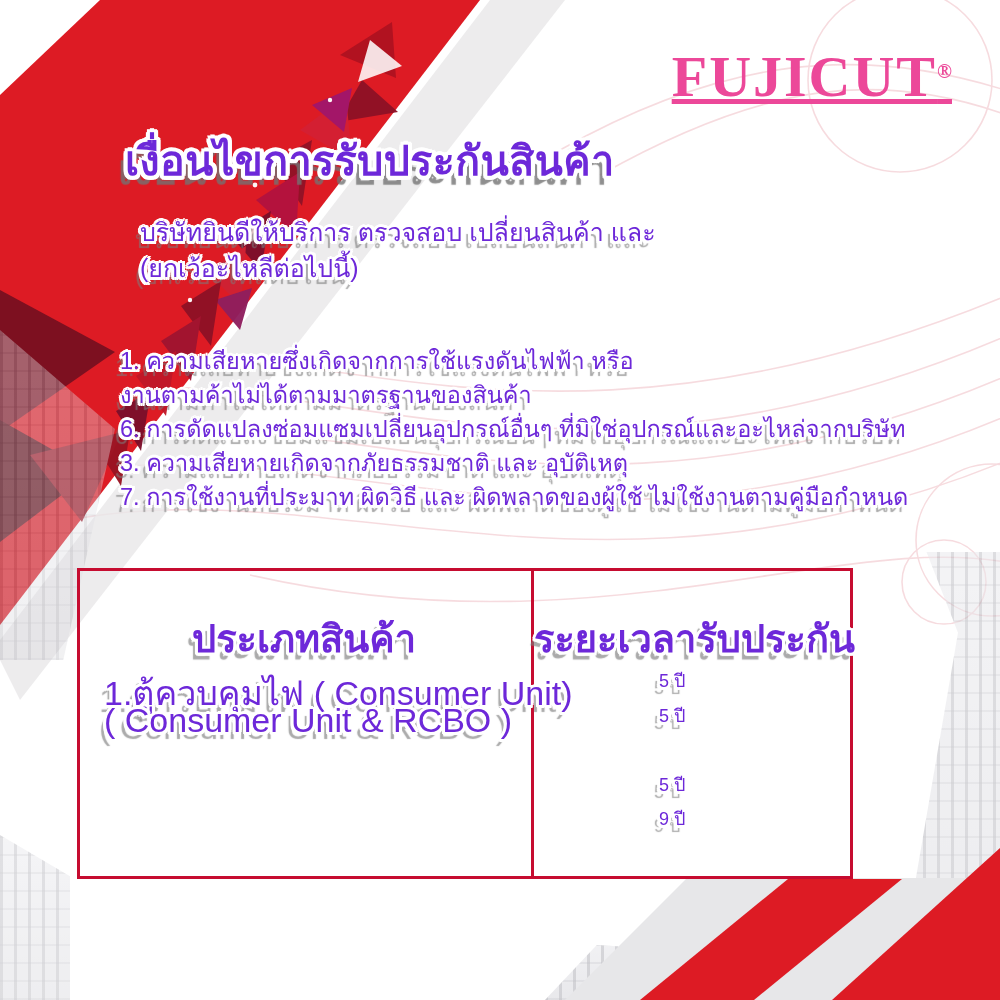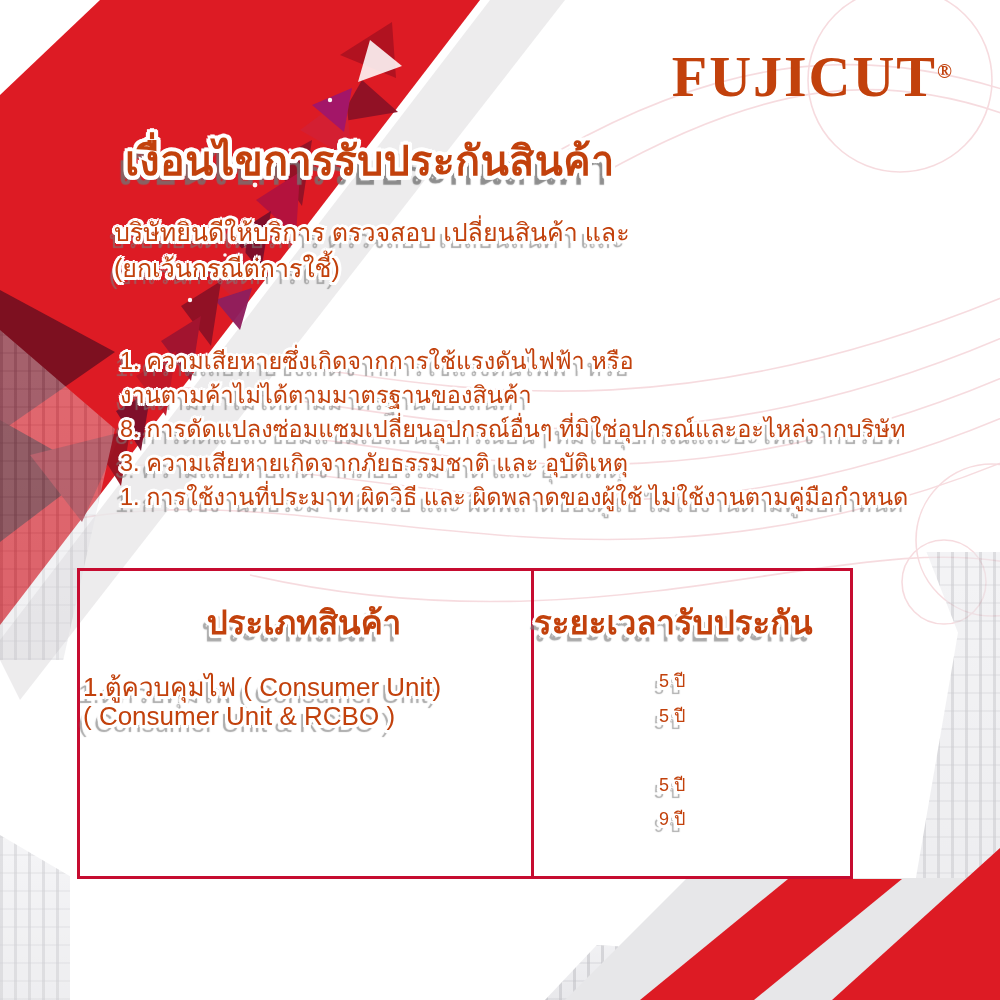--- a/index.html
+++ b/index.html
@@ -27,50 +27,50 @@
   #building-right{left:895px;top:552px;width:105px;height:448px;opacity:.5;z-index:2;
     clip-path:polygon(30% 0,100% 0,100% 100%,0 100%,60% 18%);}
   #gray-band-br{left:0;top:0;width:1000px;height:1000px;background:#e7e7e9;z-index:3;
     clip-path:polygon(56.5% 100%, 68.7% 87.8%, 100% 87.8%, 100% 100%);}
   #red-stripe-a{left:0;top:0;width:1000px;height:1000px;background:#dd1b24;z-index:4;
     clip-path:polygon(78.8% 87.9%, 90.2% 87.9%, 75.4% 100%, 64% 100%);}
   #red-corner-b{left:0;top:0;width:1000px;height:1000px;background:#dd1b24;z-index:4;
     clip-path:polygon(100% 84.8%, 100% 100%, 83.2% 100%);}
 
   
-  .t{color:#c2410c;
+  .t{color:#6d28d9;
      text-shadow:
        -2px -2px 0 #fff, 2px -2px 0 #fff, -2px 2px 0 #fff, 2px 2px 0 #fff,
        -3px 0 0 #fff, 3px 0 0 #fff, 0 -3px 0 #fff, 0 3px 0 #fff,
        -3px 2px 0 #fff, 3px -2px 0 #fff, -2px 3px 0 #fff, 2px 3px 0 #fff,
        -5px 7px 1px rgba(125,125,125,.65);
      white-space:nowrap;}
   #page-title{left:125px;top:128px;font-size:41px;font-weight:800;z-index:6;
      letter-spacing:.5px;
      text-shadow:
        -3px -3px 0 #fff, 3px -3px 0 #fff, -3px 3px 0 #fff, 3px 3px 0 #fff,
        -4px 0 0 #fff, 4px 0 0 #fff, 0 -4px 0 #fff, 0 4px 0 #fff,
        -4px 2px 0 #fff, 4px -2px 0 #fff, -2px 4px 0 #fff, 2px 4px 0 #fff,
        -7px 9px 1px rgba(115,115,115,.8);}
-  #logo{right:48px;top:48px;z-index:6;color:#c2410c;
+  #logo{right:48px;top:48px;z-index:6;color:#ec4899;
      font-family:"Liberation Serif","DejaVu Serif",serif;font-weight:bold;
-     font-size:58px;letter-spacing:2px;line-height:1;}
+     font-size:58px;letter-spacing:2px;line-height:1;text-decoration:underline;}
   #logo sup{font-size:20px;vertical-align:18px;letter-spacing:0;}
-  #intro{left:114px;top:214px;font-size:25px;line-height:36px;z-index:6;}
+  #intro{left:140px;top:214px;font-size:25px;line-height:36px;z-index:6;}
   #exclusions{left:120px;top:344px;font-size:23.5px;line-height:34px;z-index:6;}
 
   
   #warranty-table{left:77px;top:568px;width:776px;height:311px;z-index:5;
      border:3px solid #c60c30;box-sizing:border-box;}
   #col-divider{left:531px;top:568px;width:3px;height:311px;background:#c60c30;z-index:6;}
-  .th{z-index:6;font-size:33px;font-weight:800;}
+  .th{z-index:6;font-size:38px;font-weight:800;margin-top:12px;}
   #th-product{left:77px;top:596px;width:454px;text-align:center;}
   #th-period{left:534px;top:596px;width:260px;text-align:center;}
   .cell-stack div{height:34.6px;}
-  #col-products{left:83px;top:666px;font-size:26px;z-index:6;}
+  #col-products{left:104px;top:666px;font-size:34px;z-index:6;}
   #col-periods{left:659px;top:666px;font-size:18px;z-index:6;}
 </style>
 </head>
 <body>
 
 <div id="stage">
 
   <svg id="waves-svg" class="abs" viewBox="0 0 1000 1000" xmlns="http://www.w3.org/2000/svg">
     <g fill="none" stroke="#f2c9ce" stroke-width="1.6" opacity="0.65">
       <path d="M -20 380 C 240 270 480 520 1020 290"></path>
@@ -128,29 +128,29 @@
   <div id="gray-band-br" class="abs"></div>
   <div id="red-stripe-a" class="abs"></div>
   <div id="red-corner-b" class="abs"></div>
 
   <div id="logo" class="abs"><span>FUJICUT</span><sup>®</sup></div>
 
   <div id="page-title" class="abs t">เงื่อนไขการรับประกันสินค้า</div>
 
   <div id="intro" class="abs">
     <div class="t">บริษัทยินดีให้บริการ ตรวจสอบ เปลี่ยนสินค้า และ</div>
-    <div class="t">(ยกเว้นกรณีต่การใชี้)</div>
+    <div class="t">(ยกเว้อะไหลีต่อไปนี้)</div>
   </div>
 
   <div id="exclusions" class="abs">
     <div class="t">1. ความเสียหายซึ่งเกิดจากการใช้แรงดันไฟฟ้า หรือ</div>
     <div class="t">งานตามค้าไม่ได้ตามมาตรฐานของสินค้า</div>
-    <div class="t">8. การดัดแปลงซ่อมแซมเปลี่ยนอุปกรณ์อื่นๆ ที่มิใช่อุปกรณ์และอะไหล่จากบริษัท</div>
+    <div class="t">6. การดัดแปลงซ่อมแซมเปลี่ยนอุปกรณ์อื่นๆ ที่มิใช่อุปกรณ์และอะไหล่จากบริษัท</div>
     <div class="t">3. ความเสียหายเกิดจากภัยธรรมชาติ และ อุบัติเหตุ</div>
-    <div class="t">1. การใช้งานที่ประมาท ผิดวิธี และ ผิดพลาดของผู้ใช้ ไม่ใช้งานตามคู่มือกำหนด</div>
+    <div class="t">7. การใช้งานที่ประมาท ผิดวิธี และ ผิดพลาดของผู้ใช้ ไม่ใช้งานตามคู่มือกำหนด</div>
   </div>
 
   <div id="warranty-table" class="abs"></div>
   <div id="col-divider" class="abs"></div>
 
   <div id="th-product" class="abs t th">ประเภทสินค้า</div>
   <div id="th-period" class="abs t th">ระยะเวลารับประกัน</div>
 
   <div id="col-products" class="abs cell-stack">
     <div class="t">1.ตู้ควบคุมไฟ ( Consumer Unit)</div>

